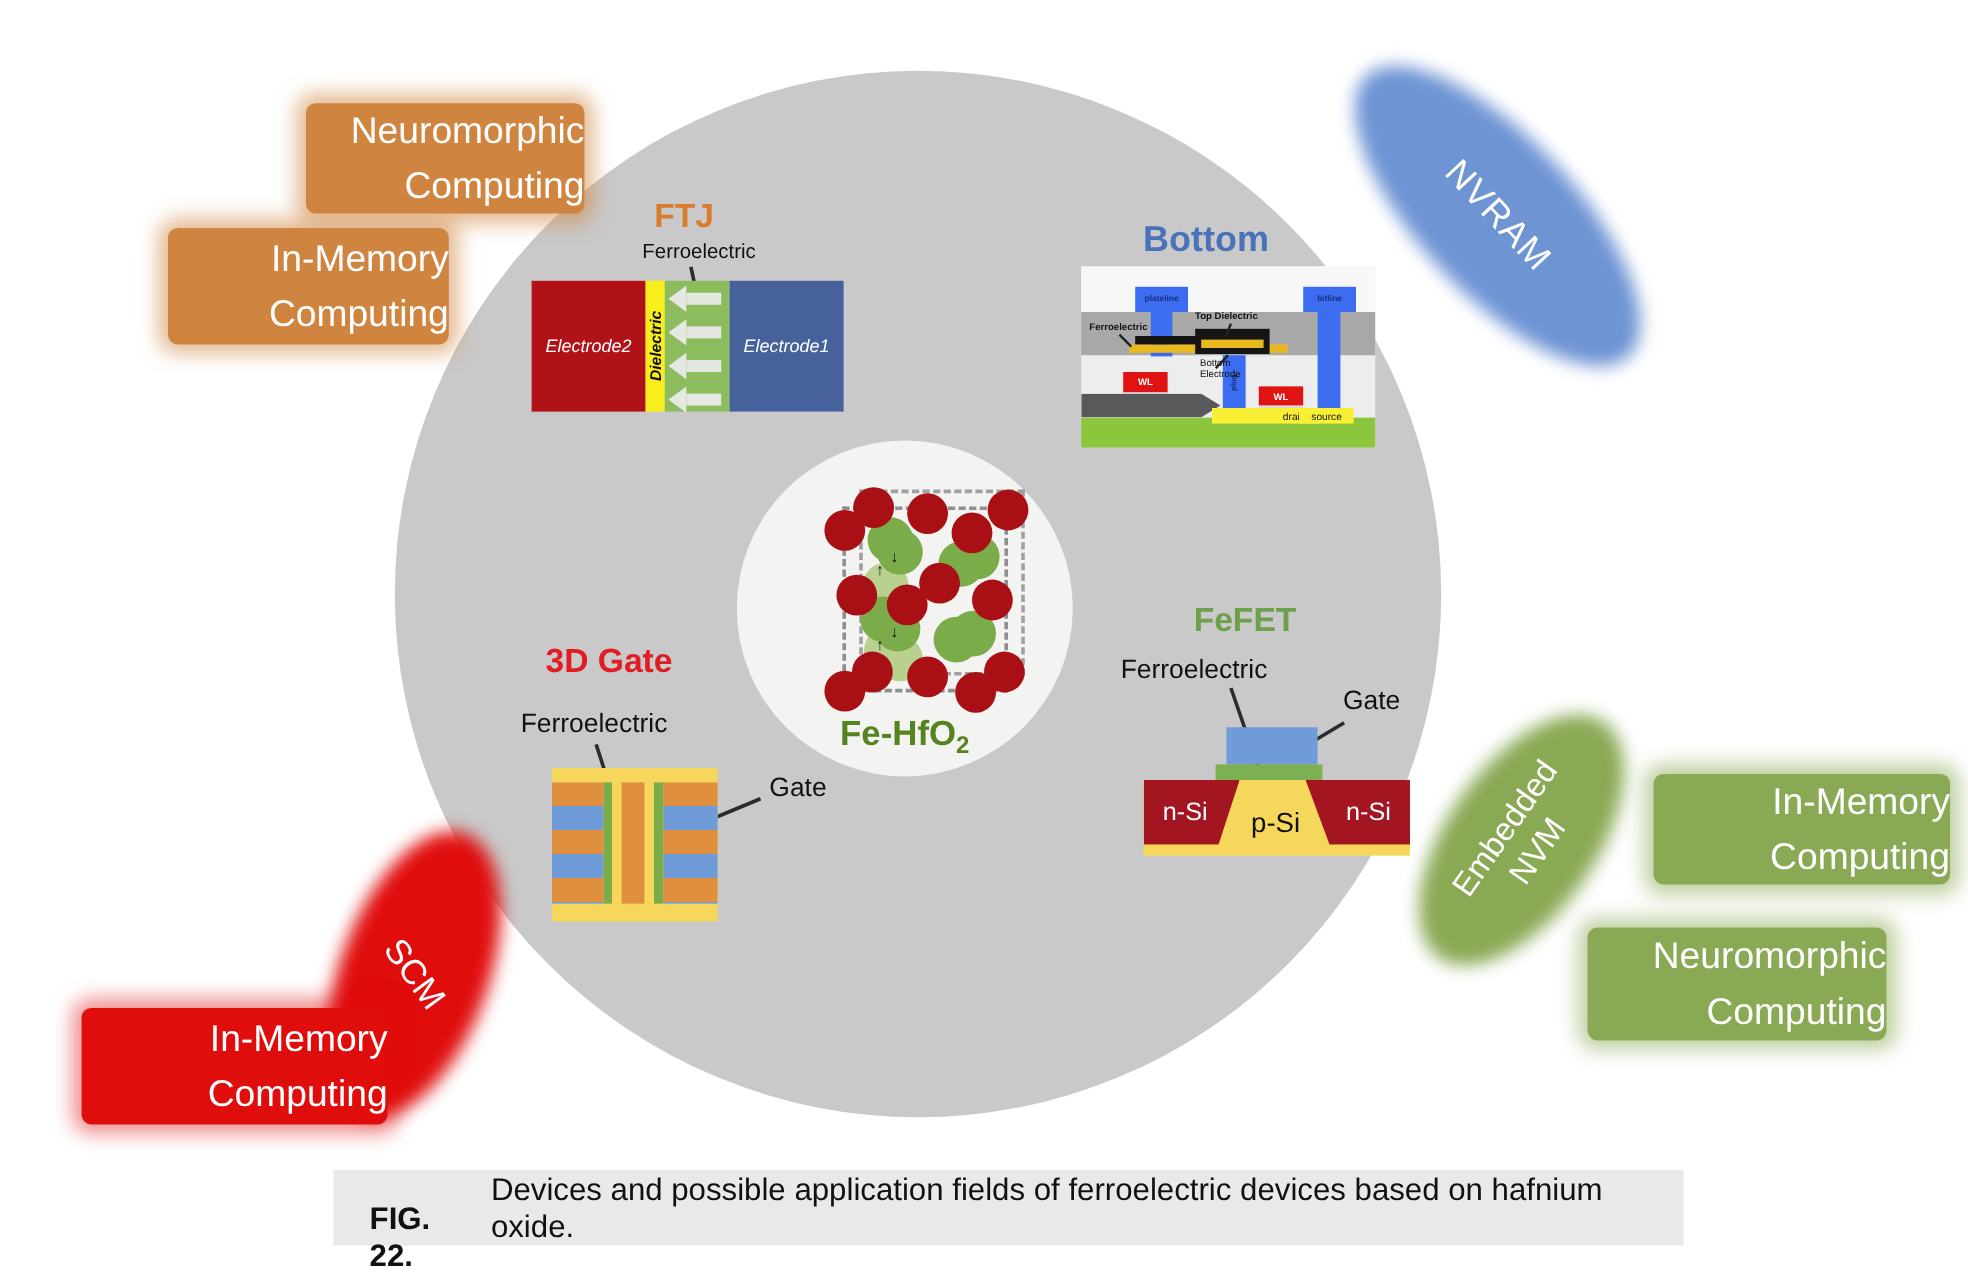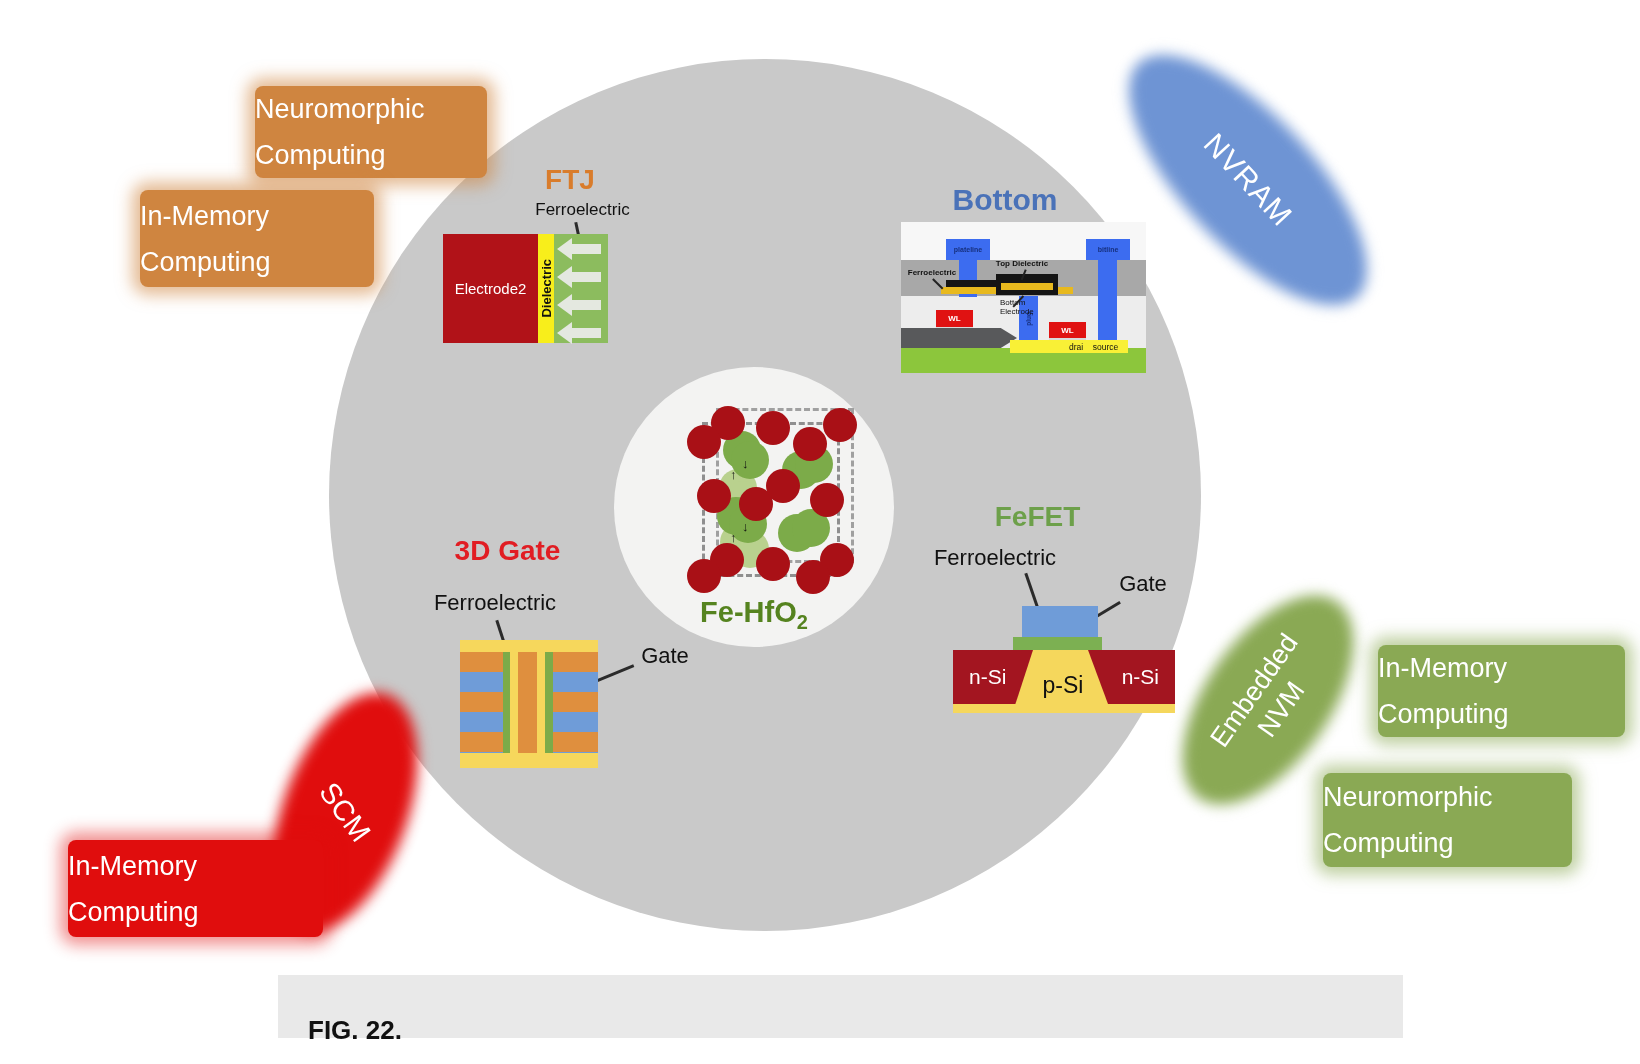--- a/index.html
+++ b/index.html
@@ -27,21 +27,21 @@
 
   
   .pline{position:absolute;height:2.5px;background:#2b2b2b;transform-origin:0 50%;}
   .pline-s{position:absolute;height:1.5px;background:#222;transform-origin:0 50%;}
 
   
   .ftj-title{position:absolute;left:520px;top:164px;width:100px;text-align:center;
              font-size:28px;font-weight:bold;color:var(--c-ftj_title);}
   .ftj-ferro-label{position:absolute;left:500px;top:200px;width:165px;text-align:center;
                    font-size:17px;color:#111;}
-  .ftj-box{position:absolute;left:443px;top:234px;width:260px;height:109px;}
+  .ftj-box{position:absolute;left:443px;top:234px;width:260px;height:109px;font-style:italic;}
   .ftj-box>div{position:absolute;top:0;height:109px;display:flex;align-items:center;justify-content:center;}
   .ftj-e2{left:0;width:95px;background:var(--c-ftj_red);color:#fff;font-size:15px;}
   .ftj-diel{left:95px;width:16px;background:var(--c-ftj_yellow);color:#111;font-size:13px;font-weight:600;}
   .ftj-green{left:111px;width:54px;background:var(--c-ftj_green);}
   .ftj-e1{left:165px;width:95px;background:var(--c-ftj_blue);color:#fff;font-size:15px;}
   .vtext{writing-mode:vertical-rl;transform:rotate(180deg);white-space:nowrap;}
   .ftj-arrow{position:absolute;left:3px;width:47px;height:22px;}
   .ftj-arrow::before{content:"";position:absolute;left:0;top:0;border-top:11px solid transparent;
                      border-bottom:11px solid transparent;border-right:15px solid rgba(236,236,236,.92);}
   .ftj-arrow::after{content:"";position:absolute;left:15px;top:6px;width:29px;height:10px;
@@ -97,21 +97,21 @@
          color:#fff;text-align:center;}
   .nvram-wrap{left:1088px;top:115px;width:320px;height:130px;transform:rotate(47deg);}
   .nvram-wrap .etext{font-size:30px;letter-spacing:1px;}
   .envm-wrap{left:1148px;top:638px;width:240px;height:124px;transform:rotate(-55deg);}
   .envm-wrap .etext{font-size:27px;line-height:33px;}
   .scm-wrap{left:283px;top:687px;width:124px;height:250px;transform:rotate(20deg);}
   .scm-wrap .etext{font-size:29px;transform:rotate(34deg);}
 
   
   .app-box{position:absolute;border-radius:8px;display:flex;flex-direction:column;justify-content:center;
-           text-align:left;color:#fff;font-size:27px;line-height:46px;}
+           text-align:right;color:#fff;font-size:31px;line-height:46px;}
   .app-orange{background:var(--c-orange);box-shadow:0 0 16px 8px rgba(207,133,64,.55);}
   .app-green{background:var(--c-green);box-shadow:0 0 16px 8px rgba(138,169,84,.55);}
   .app-red{background:var(--c-red);box-shadow:0 0 16px 8px rgba(224,13,13,.45);}
 
   
   .caption{position:absolute;left:278px;top:975px;width:1125px;height:63px;background:var(--c-caption_bg);
            font-size:26px;color:#111;display:flex;align-items:center;padding-left:30px;box-sizing:border-box;}
   .caption b{margin-right:8px;margin-top:48px;}
 </style>
 </head>
@@ -130,20 +130,23 @@
           <span>Electrode2</span>
         </div>
       <div class="ftj-diel">
           <span class="vtext">Dielectric</span>
         </div>
       <div class="ftj-green" id="ftj-arrows">
           <div class="ftj-arrow" style="top: 4px;"></div>
           <div class="ftj-arrow" style="top: 32px;"></div>
           <div class="ftj-arrow" style="top: 60px;"></div>
           <div class="ftj-arrow" style="top: 88px;"></div>
+        </div>
+      <div class="ftj-e1">
+          <span>Electrode1</span>
         </div>
     </div>
   </div>
 
   <div>
     <div class="feram-title">Bottom</div>
     <div class="feram">
       <div class="fr-white"></div>
       <div class="fr-gray"></div>
       <div class="fr-green"></div>
@@ -302,15 +305,16 @@
     <span>In-Memory</span>
     <span>Computing</span>
   </div>
   <div class="app-box app-green" style="left:1323px;top:773px;width:249px;height:94px;">
     <span>Neuromorphic</span>
     <span>Computing</span>
   </div>
 
   <div class="caption">
     <b>FIG. 22.</b>
+    <span>Devices and possible application fields of ferroelectric devices based on hafnium oxide.</span>
   </div>
 
 </div>
 
 </body></html>

